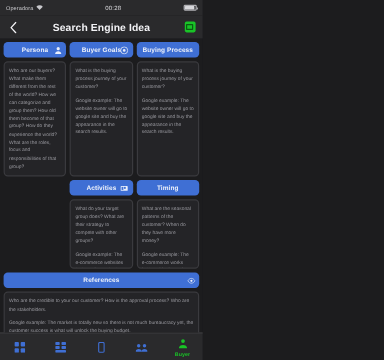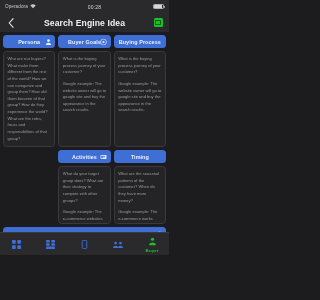--- a/index.html
+++ b/index.html
@@ -2,21 +2,21 @@
 <html><head>
 <meta charset="utf-8">
 <style>
   * { box-sizing: border-box; margin: 0; padding: 0; }
   html, body {
     width: 169px; height: 300px;
     background: #1c1c1e;
     font-family: "Liberation Sans", sans-serif;
     overflow: hidden;
   }
-  .phone { width: 169px; height: 255px; position: relative; background: #1c1c1e; display: flex; flex-direction: column; }
+  .phone { width: 169px; height: 300px; position: relative; background: #1c1c1e; display: flex; flex-direction: column; }
 
   
   .statusbar {
     height: 13px; flex: 0 0 13px;
     background: #2a2a2c;
     display: flex; align-items: center; justify-content: space-between;
     padding: 0 5px;
     color: #c8c8cc; font-size: 4.6px; letter-spacing: .1px;
   }
   .sb-left { display: flex; align-items: center; gap: 2px; }

